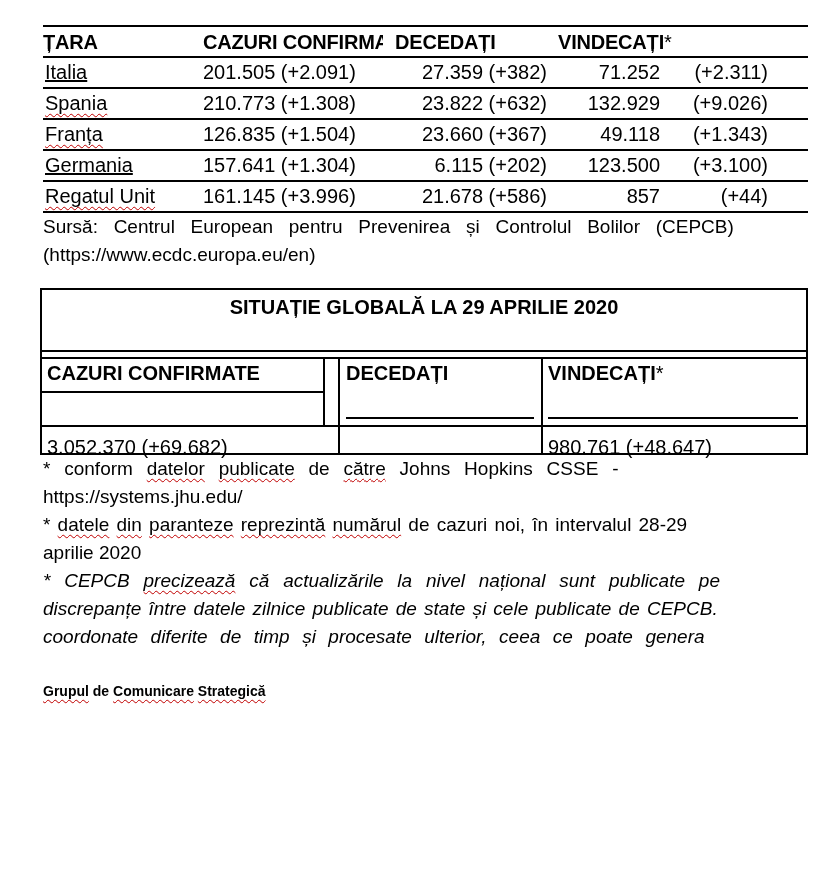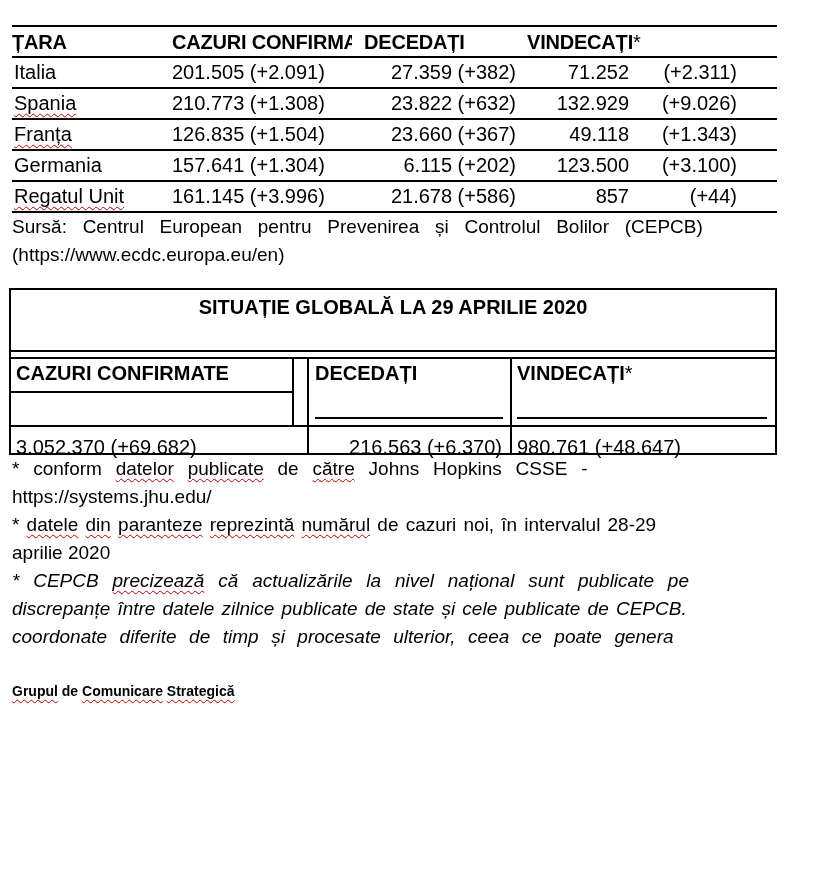--- a/index.html
+++ b/index.html
@@ -1,31 +1,31 @@
 <!DOCTYPE html>
 <html style="--sq: #c00000;"><head>
 <meta charset="utf-8">
 <title>Document</title>
 <style>
   html,body{margin:0;padding:0;}
   body{
     width:815px;height:873px;background:#ffffff;color:#000000;
     font-family:"Liberation Sans", sans-serif;position:relative;overflow:hidden;
   }
-  .doc{position:absolute;left:12px;top:25px;width:765px;}
+  .doc{position:absolute;left:43px;top:25px;width:765px;}
 
   
   .t1{border-top:2px solid #000;font-size:20px;}
   .t1-row{display:grid;grid-template-columns:160px 180px 170px 107px 148px;
           border-bottom:2px solid #000;height:29px;line-height:29px;}
   .t1-head{height:auto;font-weight:bold;line-height:27px;padding-top:2px;letter-spacing:-0.2px;}
   .cell{overflow:hidden;white-space:nowrap;}
   .h-deaths{padding-left:12px;}
   .h-rec{grid-column:4/6;padding-left:5px;}
-  .c-country{padding-left:2px;}
+  .c-country{padding-left:2px;text-decoration:underline;}
   .c-deaths{text-align:right;padding-right:6px;}
   .c-rec{text-align:right;}
   .c-recd{text-align:right;padding-right:40px;}
   .thin{font-weight:400;}
 
   
   .sq{text-decoration-line:underline;text-decoration-style:wavy;
       text-decoration-color:var(--sq,#c00000);text-decoration-thickness:1px;
       text-underline-offset:3px;text-decoration-skip-ink:none;}
 
@@ -135,21 +135,20 @@
     <div class="vl t2-vlC"></div>
     <div class="ul t2-u1"></div>
     <div class="ul t2-u2"></div>
     <div class="ul t2-u3"></div>
 
     <div class="t2-h t2-h1">CAZURI CONFIRMATE</div>
     <div class="t2-h t2-h2">DECEDAȚI</div>
     <div class="t2-h t2-h3"><span>VINDECAȚI</span><span class="thin">*</span></div>
 
     <div class="t2-v t2-v1">3.052.370 (+69.682)</div>
-    <div class="t2-v t2-v2">216.563 (+6.370)</div>
     <div class="t2-v t2-v3">980.761 (+48.647)</div>
   </div>
 
   <div class="para fns">
     <div class="ln wsA"><span>* conform </span><span class="sq">datelor</span><span> </span><span class="sq">publicate</span><span> de </span><span class="sq">către</span><span> Johns Hopkins CSSE -</span></div>
     <div class="ln"><span>https://systems.jhu.edu/</span></div>
     <div class="ln wsB"><span>* </span><span class="sq">datele</span><span> </span><span class="sq">din</span><span> </span><span class="sq">paranteze</span><span> </span><span class="sq">reprezintă</span><span> </span><span class="sq">numărul</span><span> de cazuri noi, în intervalul 28-29</span></div>
     <div class="ln"><span>aprilie 2020</span></div>
     <div class="ln it wsC"><span>* CEPCB </span><span class="sq">precizează</span><span> că actualizările la nivel național sunt publicate pe</span></div>
     <div class="ln it wsB"><span>discrepanțe între datele zilnice publicate de state și cele publicate de CEPCB.</span></div>

